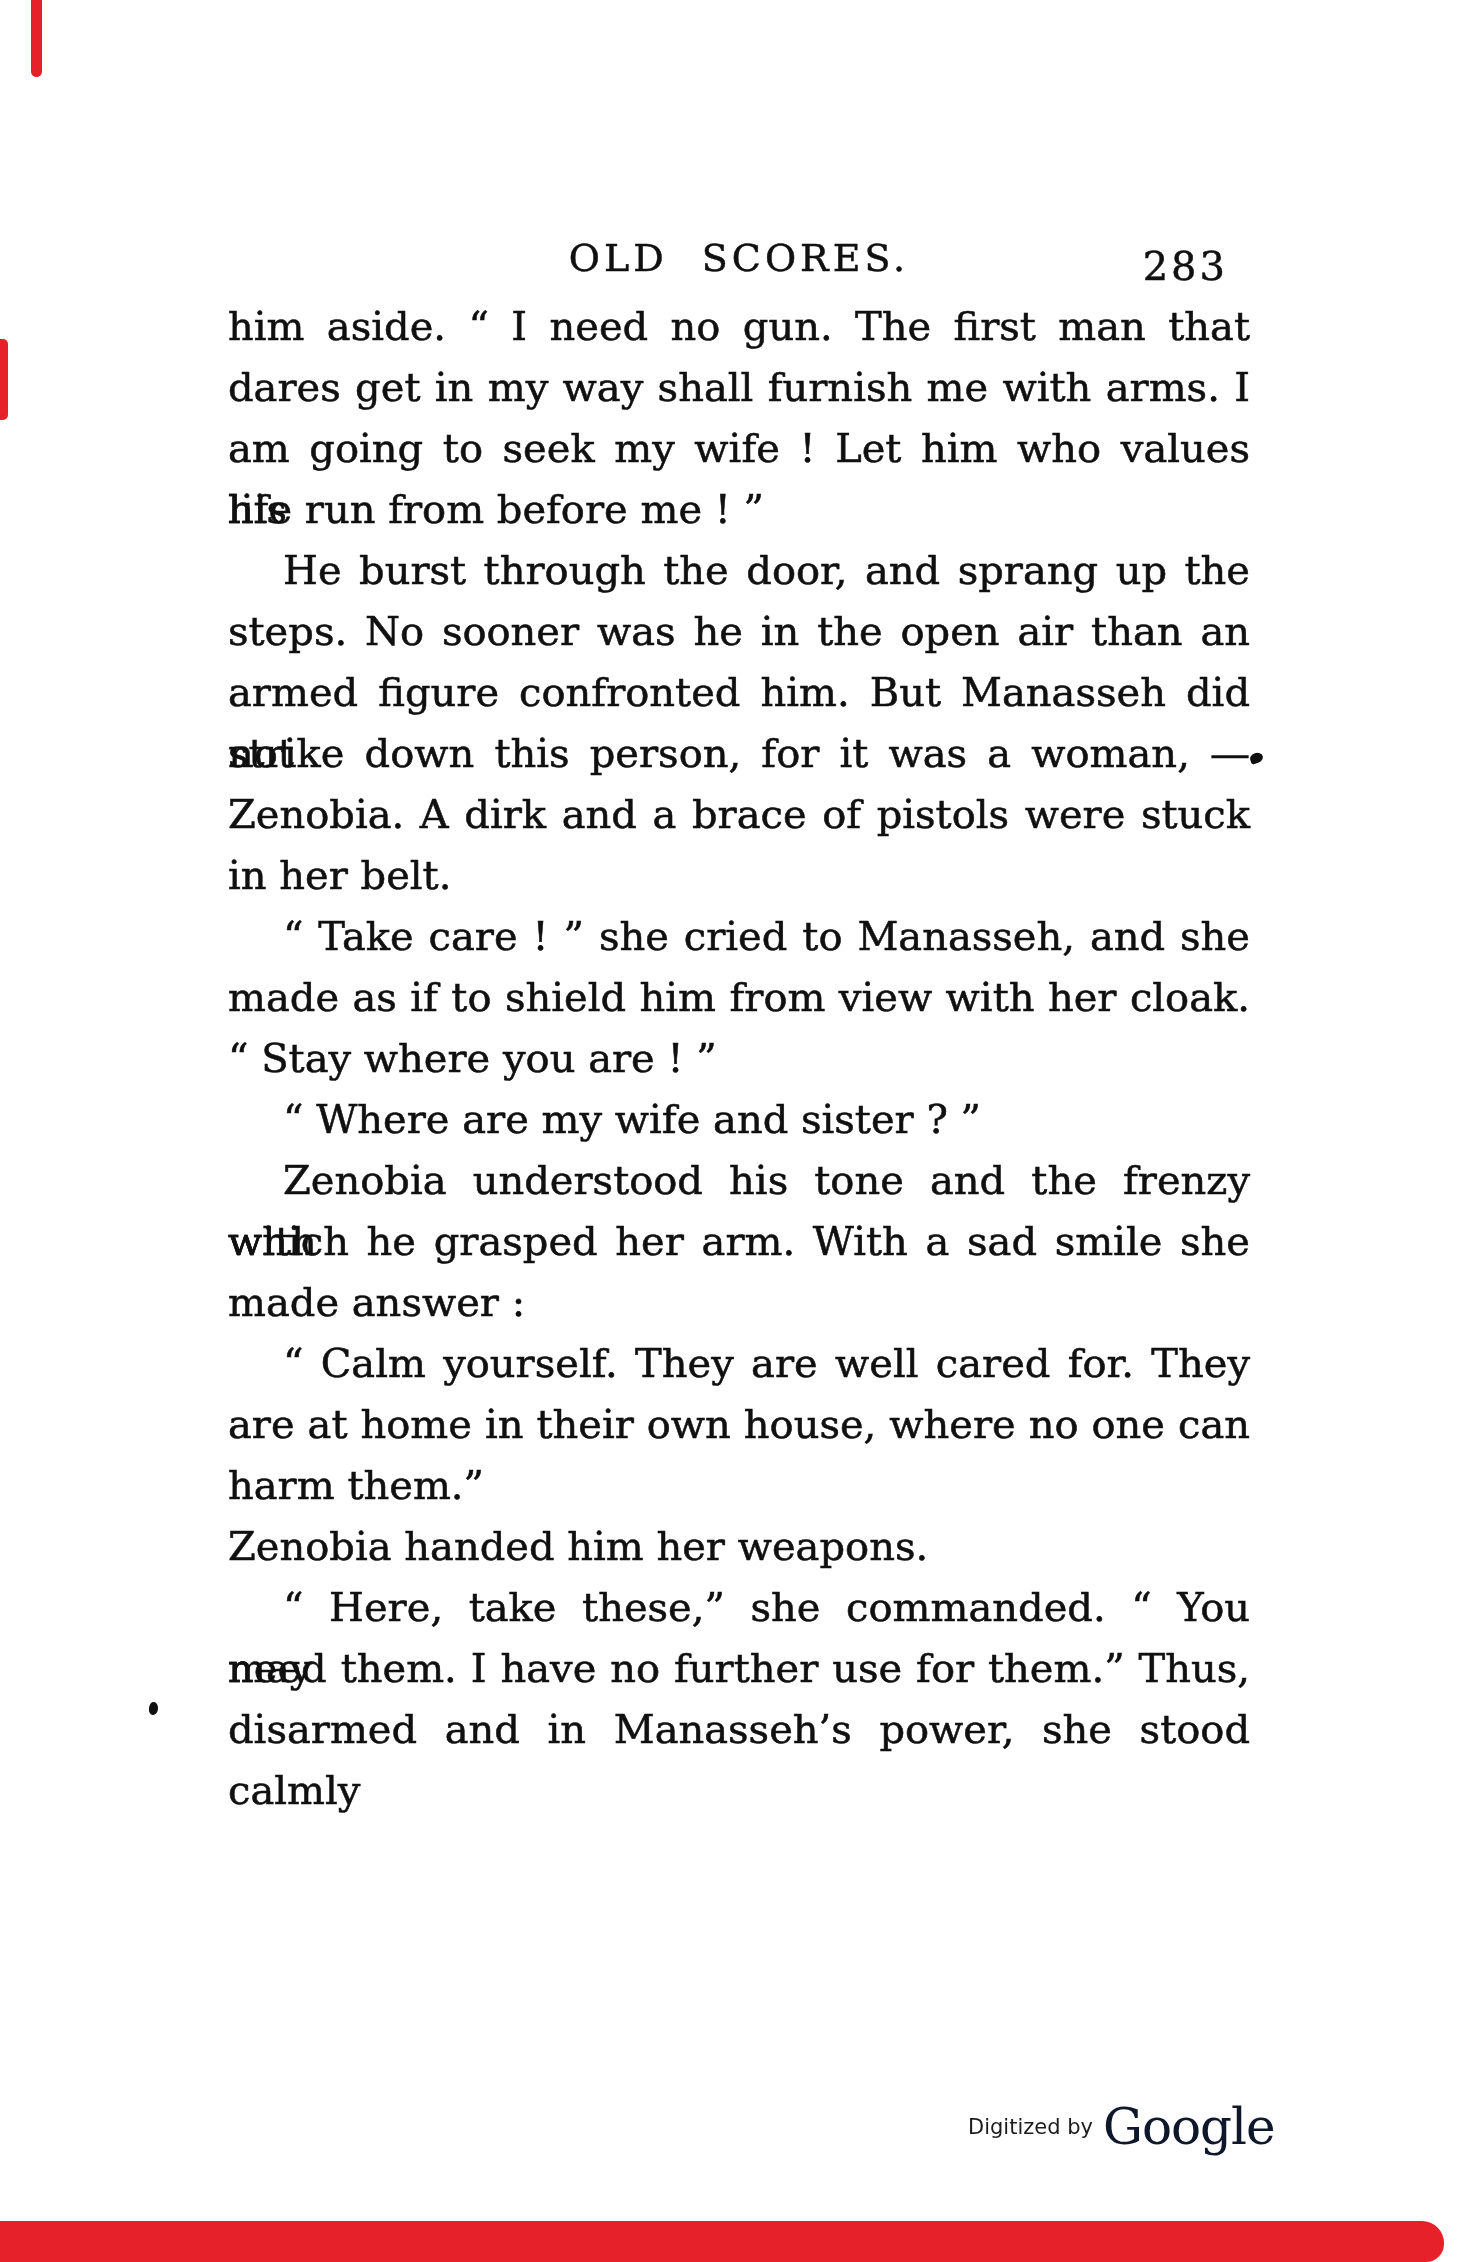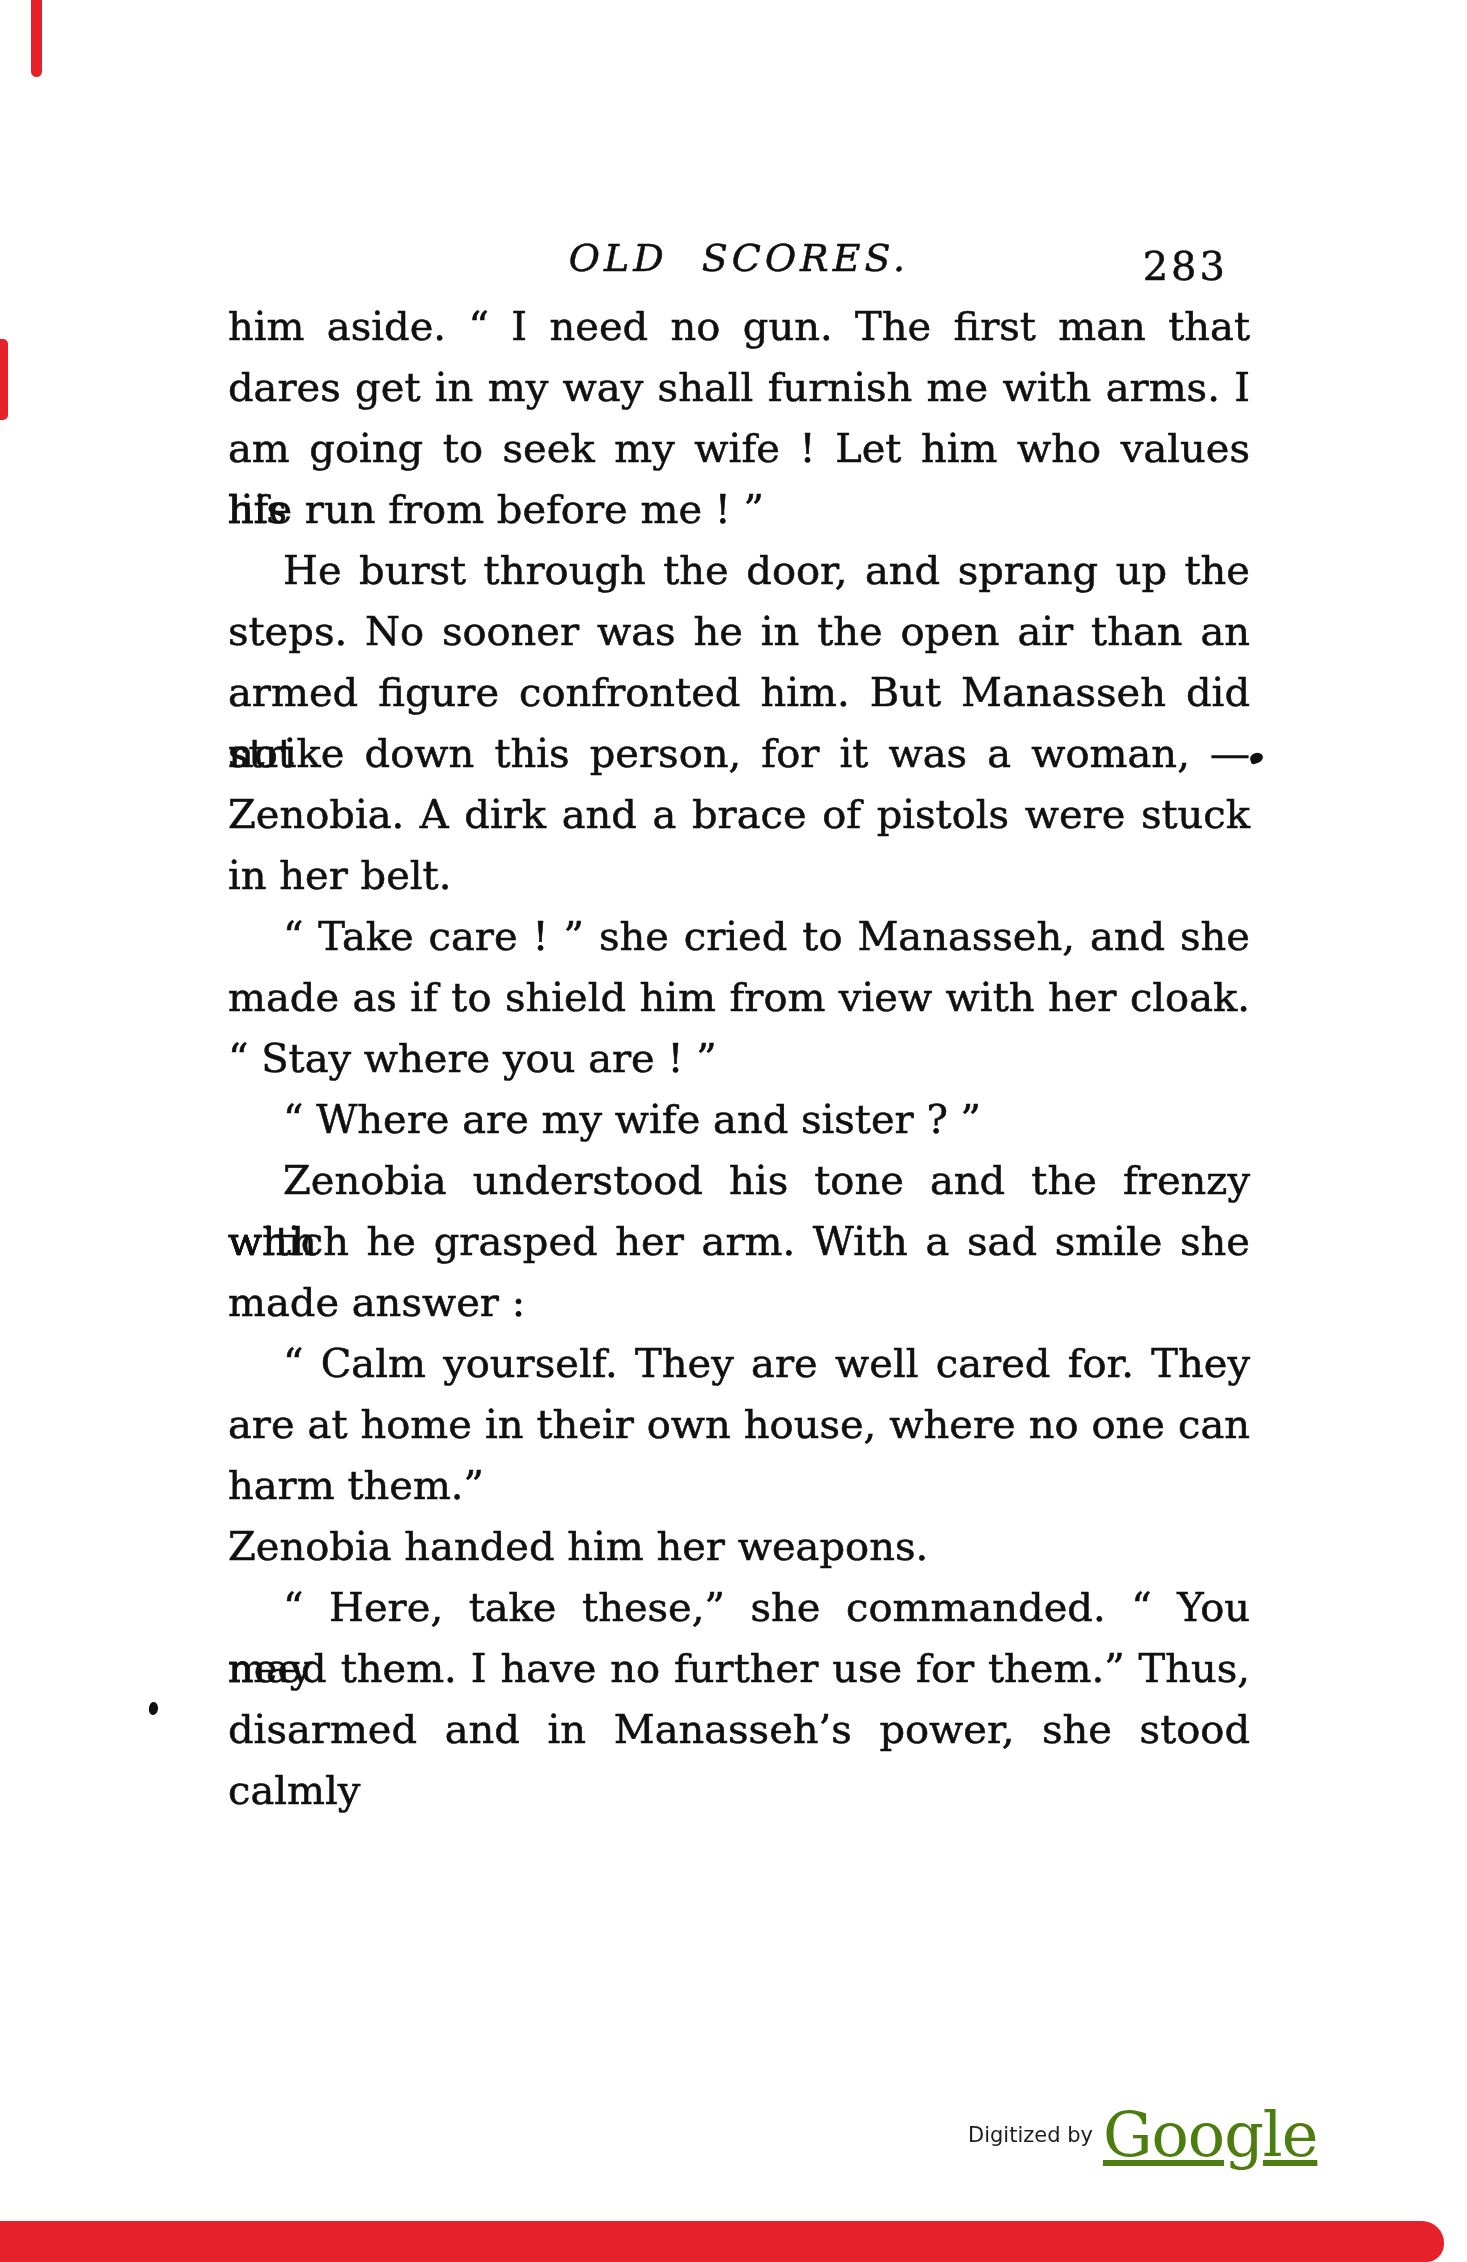--- a/index.html
+++ b/index.html
@@ -21,21 +21,20 @@
   }
   
   .running-header{
     position:absolute;
     left:228px;top:232px;
     width:1022px;height:52px;
   }
   .running-title{
     position:absolute;left:0;top:0;width:100%;
     text-align:center;
-    font-style:italic;
     font-size:38px;
     letter-spacing:4px;
     word-spacing:18px;
     line-height:52px;
     -webkit-text-stroke:0.5px currentColor;
   }
   .folio{
     position:absolute;right:22px;top:8px;
     font-size:40px;
     line-height:52px;
@@ -102,24 +101,23 @@
     align-items:center;
     gap:10px;
   }
   .digitized-by{
     font-family:"DejaVu Sans", sans-serif;
     font-size:21px;
     color:#1c1c1c;
   }
   .google-logo{
     font-family:"DejaVu Serif", serif;
-    font-size:62px;
+    font-size:50px;
     letter-spacing:-1px;
-    color:#4d7c0f;
-    text-decoration:underline;
+    color:#0f172a;
   }
 </style>
 </head>
 <body>
 
 <div class="page">
 
   <div class="running-header">
     <div class="running-title">OLD SCORES.</div>
     <div class="folio">283</div>

